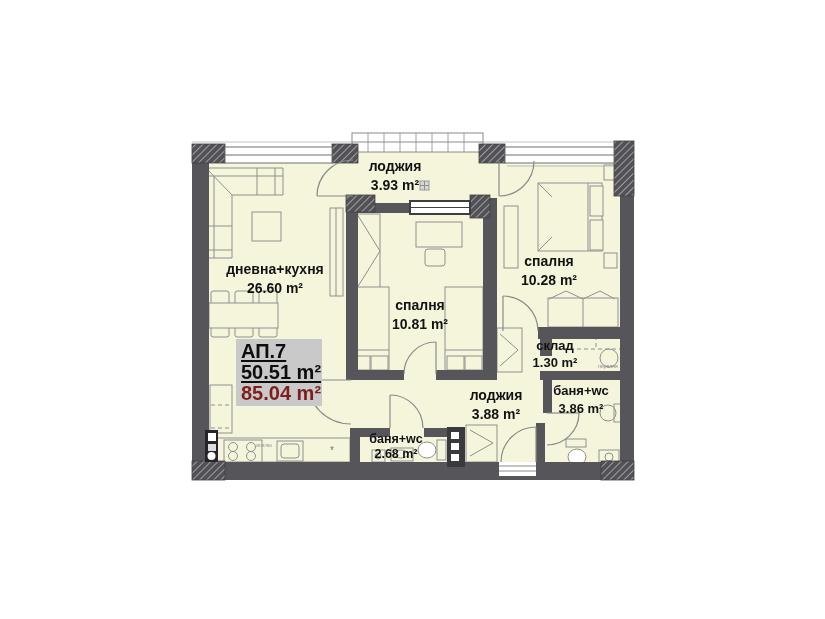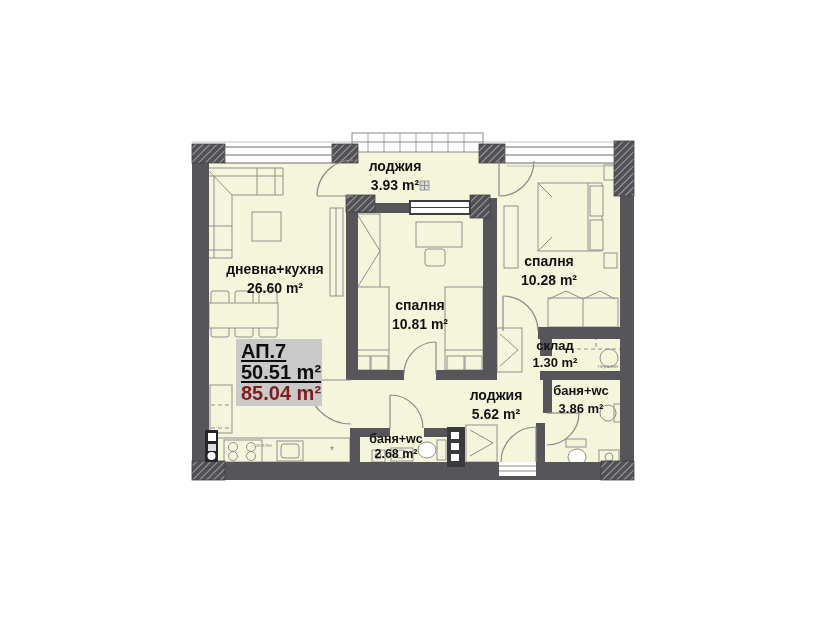--- a/index.html
+++ b/index.html
@@ -307,21 +307,21 @@
   <div class="rlabel" style="left:555px;top:337px;font-size:13px;line-height:17px">
     <span>склад</span>
     <span class="area">1.30 m²</span>
   </div>
   <div class="rlabel" style="left:581px;top:382px;font-size:13px;line-height:18px">
     <span>баня+wc</span>
     <span class="area">3.86 m²</span>
   </div>
   <div class="rlabel" style="left:496px;top:386px">
     <span>лоджия</span>
-    <span class="area">5.62 m²</span>
+    <span class="area">3.88 m²</span>
   </div>
   <div class="rlabel small" style="left:396px;top:432px">
     <span>баня+wc</span>
     <span class="area">2.68 m²</span>
   </div>
 
   <div class="apbox">
     <span class="u">АП.7</span>
     <span class="u">50.51 m²</span>
     <span class="net">85.04 m²</span>

